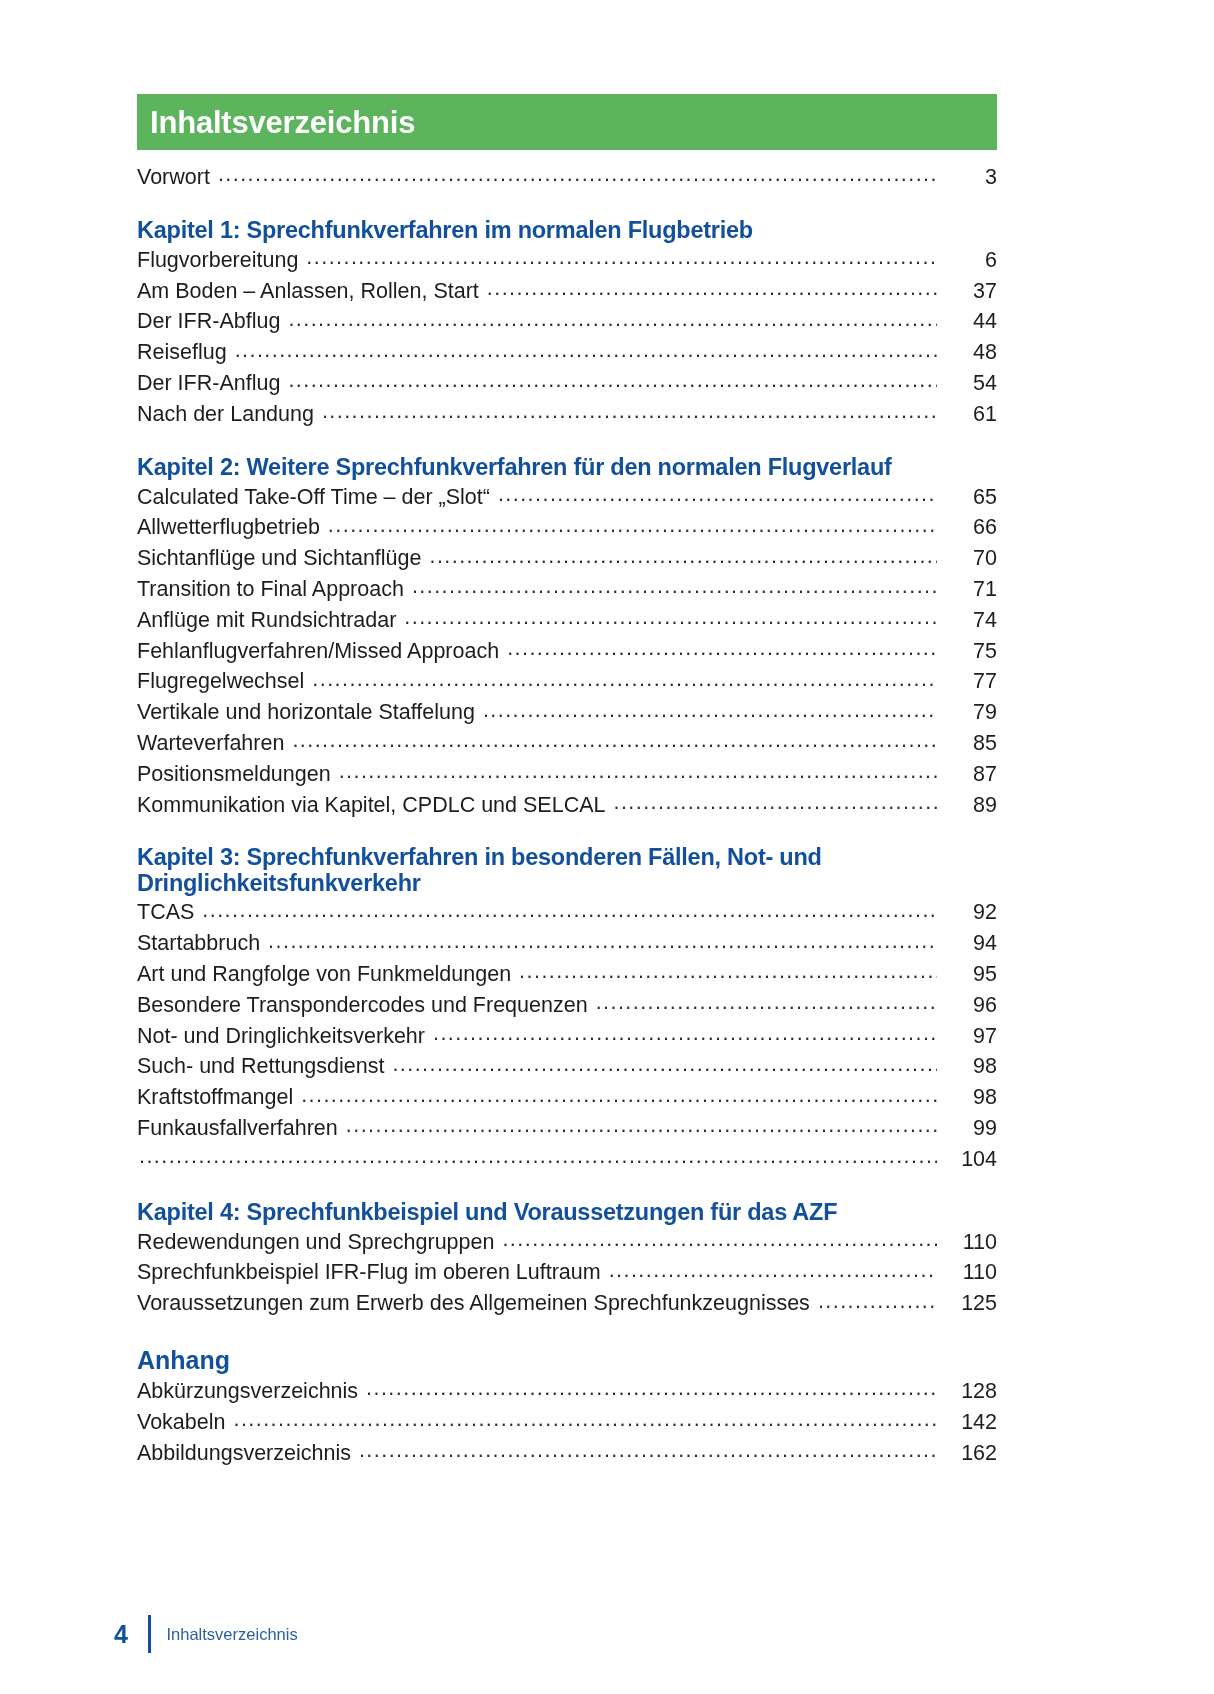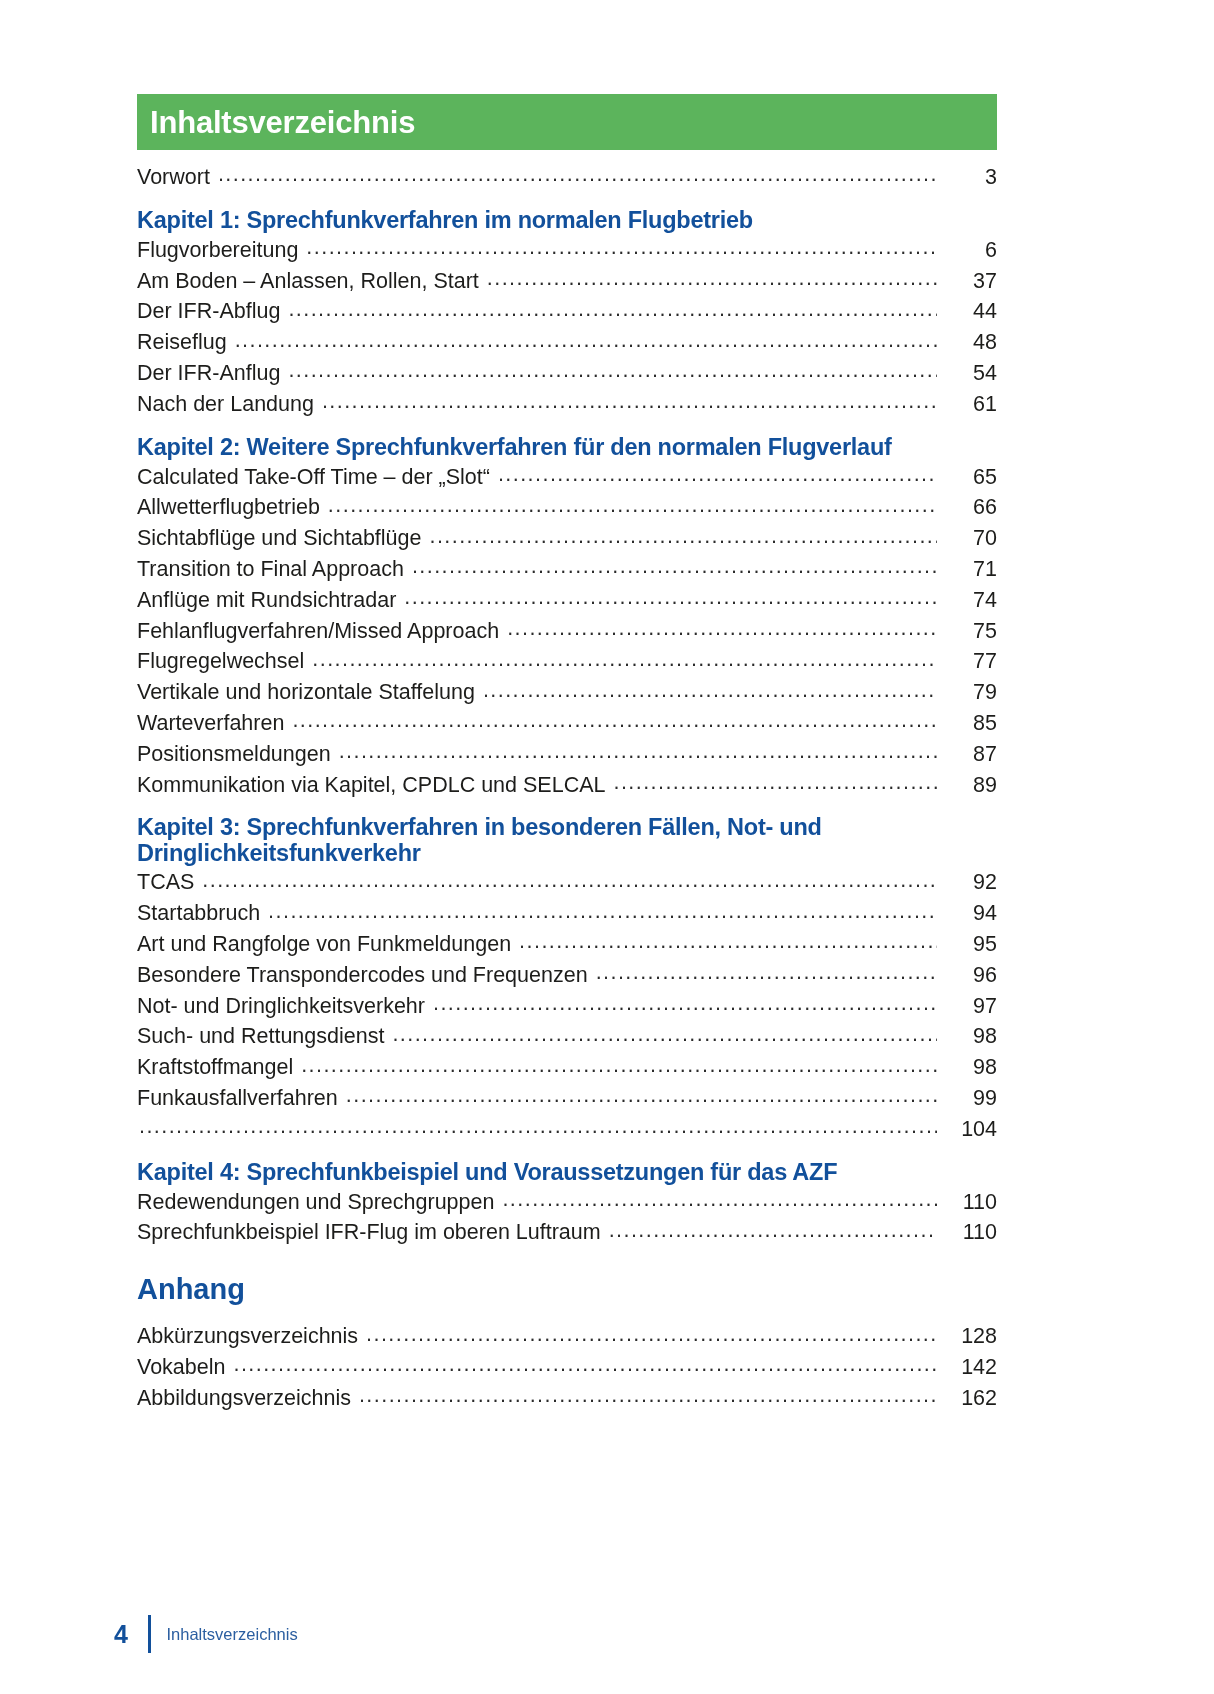--- a/index.html
+++ b/index.html
@@ -85,34 +85,34 @@
     font-size: 21.5px;
     color: #1d1d1b;
   }
 
   
   .chapter-heading {
     color: #12509b;
     font-size: 23.5px;
     font-weight: bold;
     line-height: 27px;
-    margin-top: 14px;
+    margin-top: 24px;
     margin-bottom: 1px;
     letter-spacing: -0.25px;
   }
   .chapter-heading.two-line {
     line-height: 26px;
   }
   .section-heading {
     color: #12509b;
-    font-size: 29px;
+    font-size: 25px;
     font-weight: bold;
     line-height: 27px;
     margin-top: 28px;
-    margin-bottom: 18px;
+    margin-bottom: 2px;
   }
 
   
   .footer {
     position: absolute;
     left: 104px;
     top: 1598px;
     display: flex;
     align-items: center;
     height: 40px;
@@ -194,21 +194,21 @@
         <span class="entry-title">Calculated Take-Off Time – der „Slot“</span>
         <span class="leader"></span>
         <span class="page-num">65</span>
       </div>
       <div class="toc-row">
         <span class="entry-title">Allwetterflugbetrieb</span>
         <span class="leader"></span>
         <span class="page-num">66</span>
       </div>
       <div class="toc-row">
-        <span class="entry-title">Sichtabflüge und Sichtabflüge</span>
+        <span class="entry-title">Sichtanflüge und Sichtanflüge</span>
         <span class="leader"></span>
         <span class="page-num">70</span>
       </div>
       <div class="toc-row">
         <span class="entry-title">Transition to Final Approach</span>
         <span class="leader"></span>
         <span class="page-num">71</span>
       </div>
       <div class="toc-row">
         <span class="entry-title">Anflüge mit Rundsichtradar</span>
@@ -299,20 +299,25 @@
       <div class="chapter-heading">Kapitel 4: Sprechfunkbeispiel und Voraussetzungen für das AZF</div>
       <div class="toc-row">
         <span class="entry-title">Redewendungen und Sprechgruppen</span>
         <span class="leader"></span>
         <span class="page-num">110</span>
       </div>
       <div class="toc-row">
         <span class="entry-title">Sprechfunkbeispiel IFR-Flug im oberen Luftraum</span>
         <span class="leader"></span>
         <span class="page-num">110</span>
+      </div>
+      <div class="toc-row">
+        <span class="entry-title">Voraussetzungen zum Erwerb des Allgemeinen Sprechfunkzeugnisses</span>
+        <span class="leader"></span>
+        <span class="page-num">125</span>
       </div>
     </div>
 
     <div>
       <div class="section-heading">Anhang</div>
       <div class="toc-row">
         <span class="entry-title">Abkürzungsverzeichnis</span>
         <span class="leader"></span>
         <span class="page-num">128</span>
       </div>

